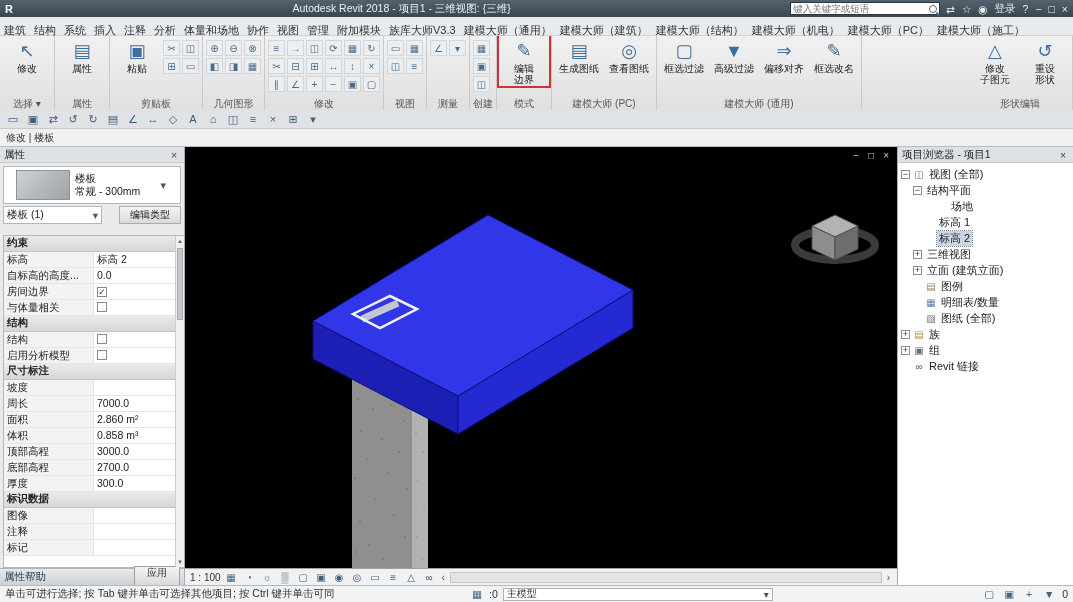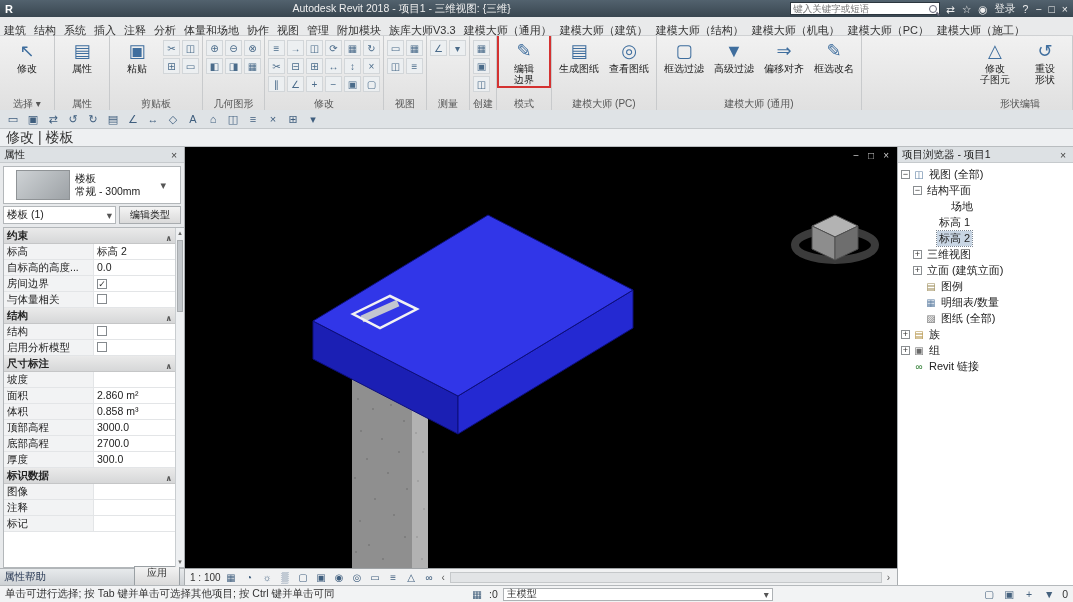--- a/index.html
+++ b/index.html
@@ -34,40 +34,40 @@
   .rbtn.hl{outline:2px solid #d43231;outline-offset:1px;}
   .rgrid{display:flex;flex-direction:column;gap:2px;padding-top:3px;}
   .rrow{display:flex;gap:2px;}
   .sic{display:inline-block;width:17px;height:16px;font-size:10px;line-height:15px;text-align:center;color:#4a6b8a;background:#eceff1;border:1px solid #d2d6d9;cursor:pointer;}
 
   
   .qat{position:absolute;left:0;top:110px;width:1073px;height:19px;background:#dfe3e6;border-bottom:1px solid #c4c8cb;display:flex;align-items:center;gap:4px;padding:0 5px;}
   .qicon{width:16px;height:16px;text-align:center;line-height:16px;font-size:11px;color:#3f5e7e;cursor:pointer;}
 
   
-  .optionsbar{position:absolute;left:0;top:129px;width:1073px;height:18px;background:#eef0f2;border-bottom:1px solid #b9bdc0;display:flex;align-items:center;padding:0 6px;font-size:14px;color:#333;}
+  .optionsbar{position:absolute;left:0;top:129px;width:1073px;height:18px;background:#eef0f2;border-bottom:1px solid #b9bdc0;display:flex;align-items:center;padding:0 6px;font-size:10px;color:#333;}
 
   
   .left-panel{position:absolute;left:0;top:147px;width:185px;height:438px;background:#e8eaec;border-right:1px solid #a9adb0;display:flex;flex-direction:column;}
   .panel-header{height:16px;background:#dde1e4;display:flex;align-items:center;padding:0 4px;font-size:10.5px;color:#222;flex:none;border-bottom:1px solid #c6cacd;}
   .ph-close{margin-left:auto;width:12px;text-align:center;cursor:pointer;color:#444;}
   .type-box{margin:3px 3px 2px;background:#fff;border:1px solid #b3b7ba;height:38px;display:flex;align-items:center;gap:5px;padding:12px;flex:none;}
   .type-swatch{width:54px;height:30px;background:linear-gradient(135deg,#ced2d5,#9da2a6);border:1px solid #8f9396;flex:none;}
   .type-text{font-size:10.5px;line-height:13px;}
   .type-arrow{margin-left:auto;color:#555;padding:0 2px;cursor:pointer;}
-  .inst-row{display:flex;gap:3px;margin:0 3px 3px;flex:none;}
+  .inst-row{display:flex;gap:17px;margin:0 3px 11px;flex:none;}
   .inst-select{flex:1;background:#fff;border:1px solid #b3b7ba;height:18px;font-size:10.5px;display:flex;align-items:center;padding:0 3px;cursor:pointer;}
   .inst-select .arr{margin-left:auto;color:#555;}
   .edit-type-btn{width:62px;height:18px;background:linear-gradient(#f4f4f4,#dadada);border:1px solid #a8acaf;font-size:10px;display:flex;align-items:center;justify-content:center;cursor:pointer;}
   .prop-table{flex:1;margin-left:3px;background:#fff;border:1px solid #b3b7ba;border-right:none;display:flex;overflow:hidden;}
   .prop-rows{flex:1;overflow:hidden;}
   .prow{display:flex;height:16px;border-bottom:1px solid #e3e5e7;font-size:10.5px;}
   .pl{width:90px;padding:0 3px;background:#f2f3f4;border-right:1px solid #e3e5e7;line-height:15px;white-space:nowrap;overflow:hidden;}
   .pv{flex:1;padding:0 3px;line-height:15px;background:#fff;white-space:nowrap;overflow:hidden;}
-  .psec{height:16px;background:linear-gradient(#eaeaea,#d6d7d8);font-weight:bold;font-size:10.5px;display:flex;align-items:flex-end;padding:0 3px;border-bottom:1px solid #c5c6c7;}
+  .psec{height:16px;background:linear-gradient(#eaeaea,#d6d7d8);font-weight:bold;font-size:10.5px;display:flex;align-items:flex-start;padding:0 3px;border-bottom:1px solid #c5c6c7;flex-direction:column;}
   .chev{margin-left:auto;font-size:8px;color:#555;cursor:pointer;}
   .cb{display:inline-block;width:10px;height:10px;border:1px solid #858a8e;background:#fff;margin-top:2px;cursor:pointer;}
   .cb.checked::after{content:"✓";display:block;font-size:9px;line-height:8px;text-align:center;color:#333;}
   .prop-scroll{width:9px;background:#eef0f2;border-left:1px solid #c9cdd0;position:relative;flex:none;}
   .ps-arrow{position:absolute;left:0;width:8px;text-align:center;font-size:7px;color:#666;cursor:pointer;}
   .prop-thumb{position:absolute;top:12px;left:1px;width:6px;height:72px;background:#c3c7cb;border:1px solid #a8acaf;cursor:pointer;}
   .left-footer{height:17px;background:linear-gradient(#e7eaec,#ced2d5);border-top:1px solid #b1b5b8;display:flex;align-items:center;padding:0 4px;font-size:10.5px;color:#2a3a55;flex:none;}
   .apply-btn{margin-left:auto;width:46px;height:22px;background:linear-gradient(#f3f3f3,#d7d7d7);border:1px solid #9aa0a4;text-align:center;line-height:12px;font-size:10px;cursor:pointer;color:#333;}
 
   
@@ -408,20 +408,24 @@
           <div class="pl">启用分析模型</div>
           <div class="pv"><span class="cb"></span></div>
         </div>
         <div class="psec">
           <span>尺寸标注</span>
           <span class="chev">∧</span>
         </div>
         <div class="prow">
           <div class="pl">坡度</div>
           <div class="pv"></div>
+        </div>
+        <div class="prow">
+          <div class="pl">周长</div>
+          <div class="pv">7000.0</div>
         </div>
         <div class="prow">
           <div class="pl">面积</div>
           <div class="pv">2.860 m²</div>
         </div>
         <div class="prow">
           <div class="pl">体积</div>
           <div class="pv">0.858 m³</div>
         </div>
         <div class="prow">

